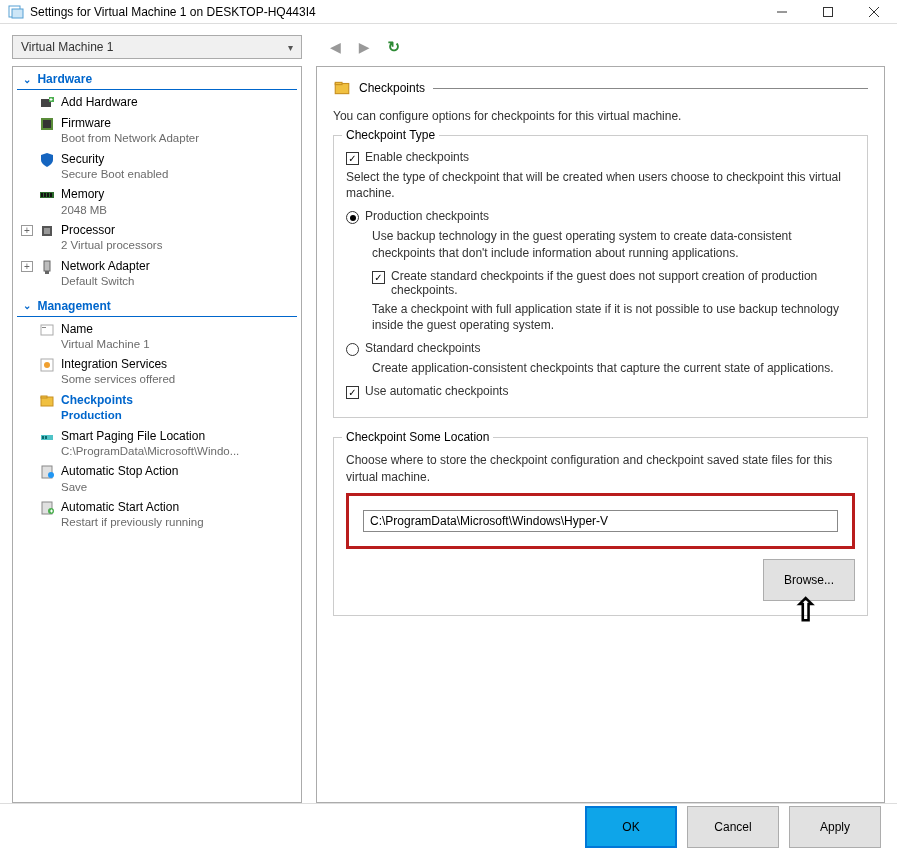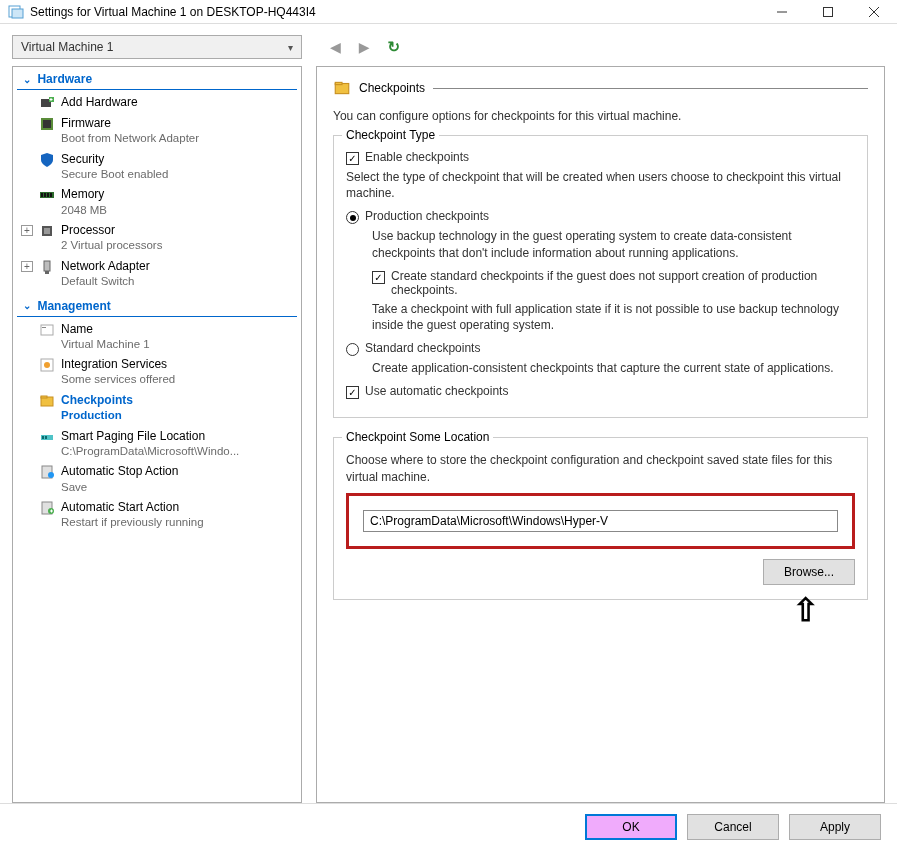--- a/index.html
+++ b/index.html
@@ -62,24 +62,24 @@
 .radio-row { display:flex; align-items:flex-start; gap:6px; margin:4px 0; }
 .radio-btn { width:13px; height:13px; border:1px solid #333; border-radius:50%; display:flex; align-items:center; justify-content:center; flex-shrink:0; margin-top:2px;}
 .radio-btn.checked::after { content:""; width:6px; height:6px; background:#000; border-radius:50%; display:block;}
 
 .desc { color:#333; margin:4px 0 8px 0; line-height:1.35;}
 .indent1 { padding-left:26px; }
 
 .path-input-wrap { border:3px solid #b91c1c; padding:14px; margin-top:6px; }
 .path-input { width:100%; height:22px; border:1px solid #888; padding:2px 6px; font-size:12px; }
 .browse-row { display:flex; justify-content:flex-end; margin-top:10px; position:relative;}
-.win-button { min-width:92px; height:26px; border:1px solid #adadad; background:#e1e1e1; padding:0 14px; font-size:12px; }
+.win-button { min-width:92px; height:42px; border:1px solid #adadad; background:#e1e1e1; padding:0 14px; font-size:12px; }
 
 .footer { height:46px; display:flex; justify-content:flex-end; align-items:center; gap:10px; padding:0 16px; border-top:1px solid #ddd;}
-.footer .win-button.primary { border:2px solid #0078d7; background:#f0abfc; }
+.footer .win-button.primary { border:2px solid #0078d7; background:#0ea5e9; }
 
 .arrow-callout { position:absolute; top:32px; right:36px; font-size:32px; color:#000; font-weight:bold; }
 </style>
 </head>
 <body>
 
 <div class="titlebar">
   <span class="icon-app">
     <svg viewBox="0 0 16 16">
         <rect x="1" y="2" width="11" height="11" fill="#fff" stroke="#56a0d3"></rect>

